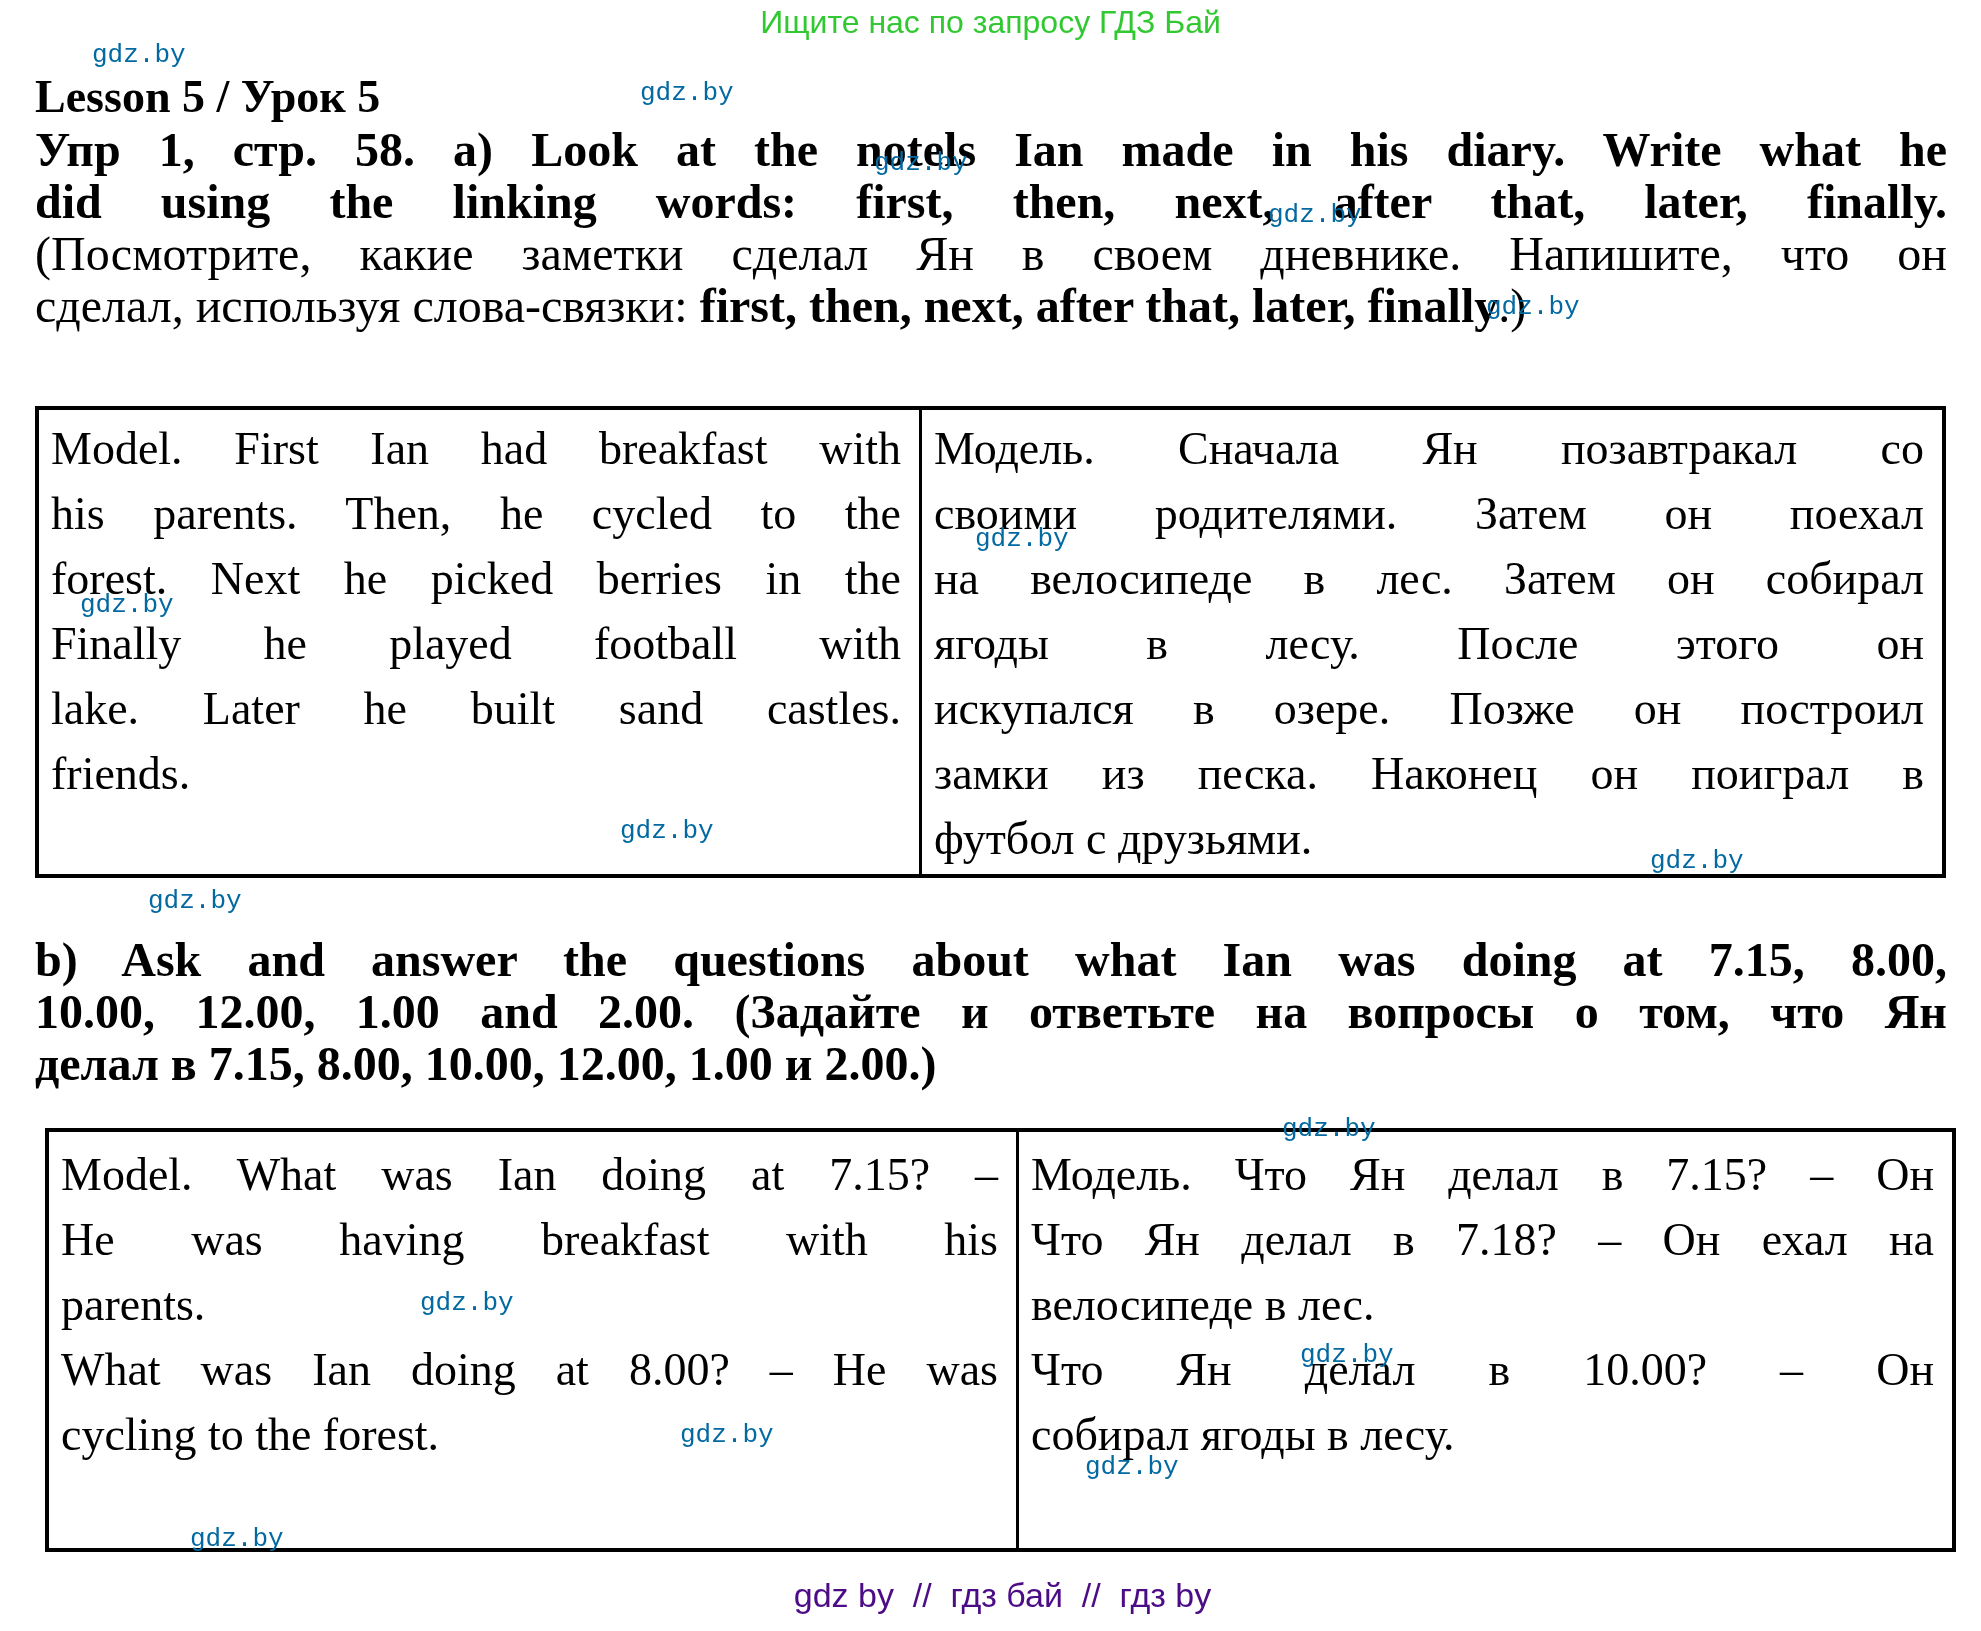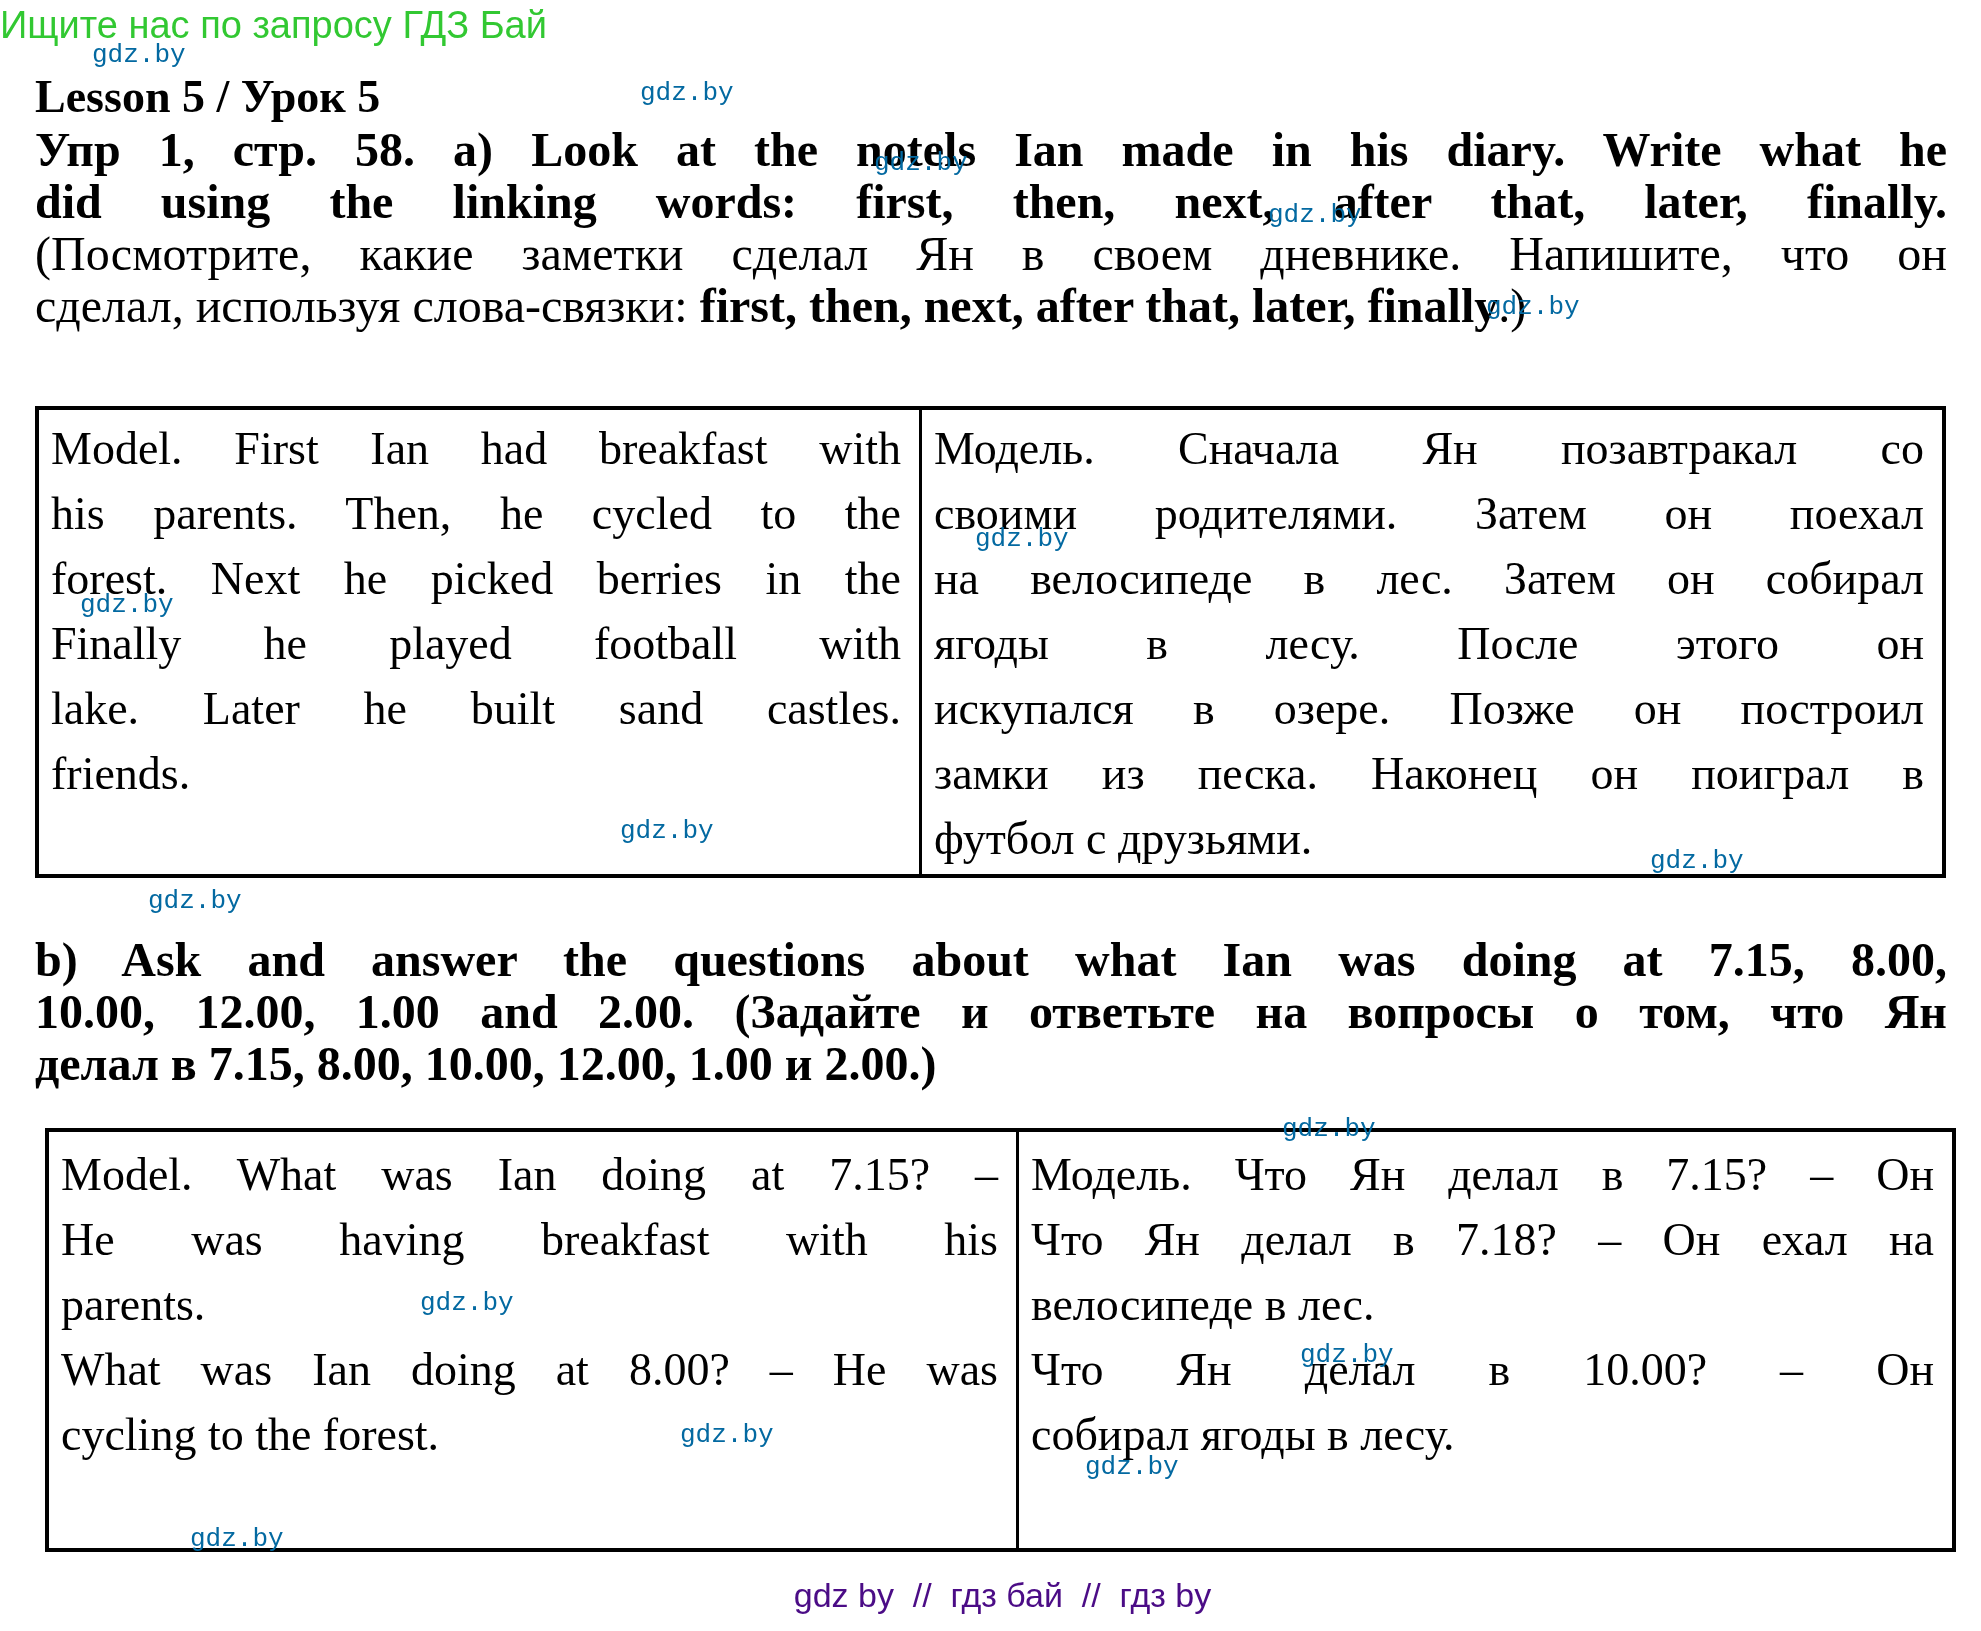--- a/index.html
+++ b/index.html
@@ -2,23 +2,23 @@
 <html><head>
 <meta charset="utf-8">
 <style>
   html,body { margin:0; padding:0; }
   body {
     width:1981px; height:1631px; position:relative; background:#ffffff;
     font-family:"Liberation Serif","DejaVu Serif",serif; color:#000;
     overflow:hidden;
   }
   .banner {
-    position:absolute; top:4px; left:0; width:100%; 
+    position:absolute; top:4px; left:0; width:100%; text-align:center;
     font-family:"Liberation Sans","DejaVu Sans",sans-serif;
-    font-size:38px; color:#32c832;
+    font-size:32px; color:#32c832;
   }
   .wm {
     position:absolute; z-index:3; white-space:nowrap;
     font-family:Liberation Mono, monospace;
     font-size:26px; color:#0369a1;
   }
   .heading {
     position:absolute; left:35px; top:70px;
     font-size:46px; font-weight:bold; white-space:nowrap;
   }

